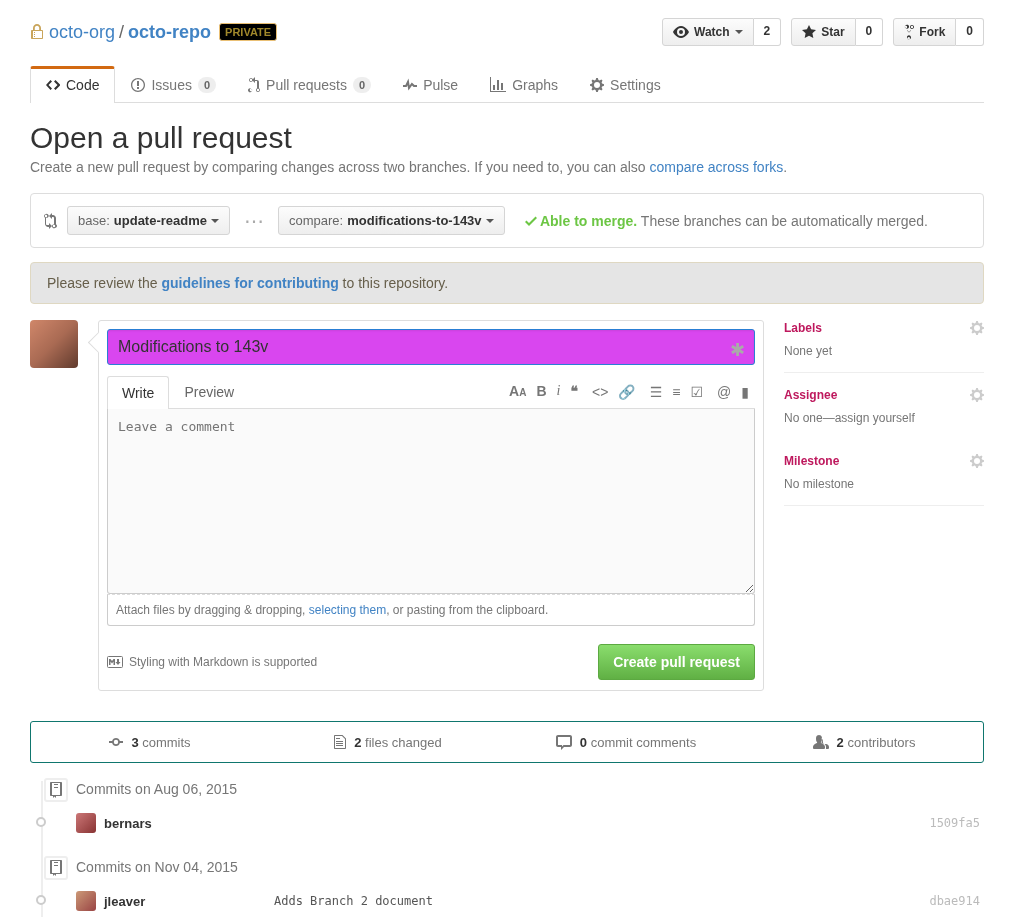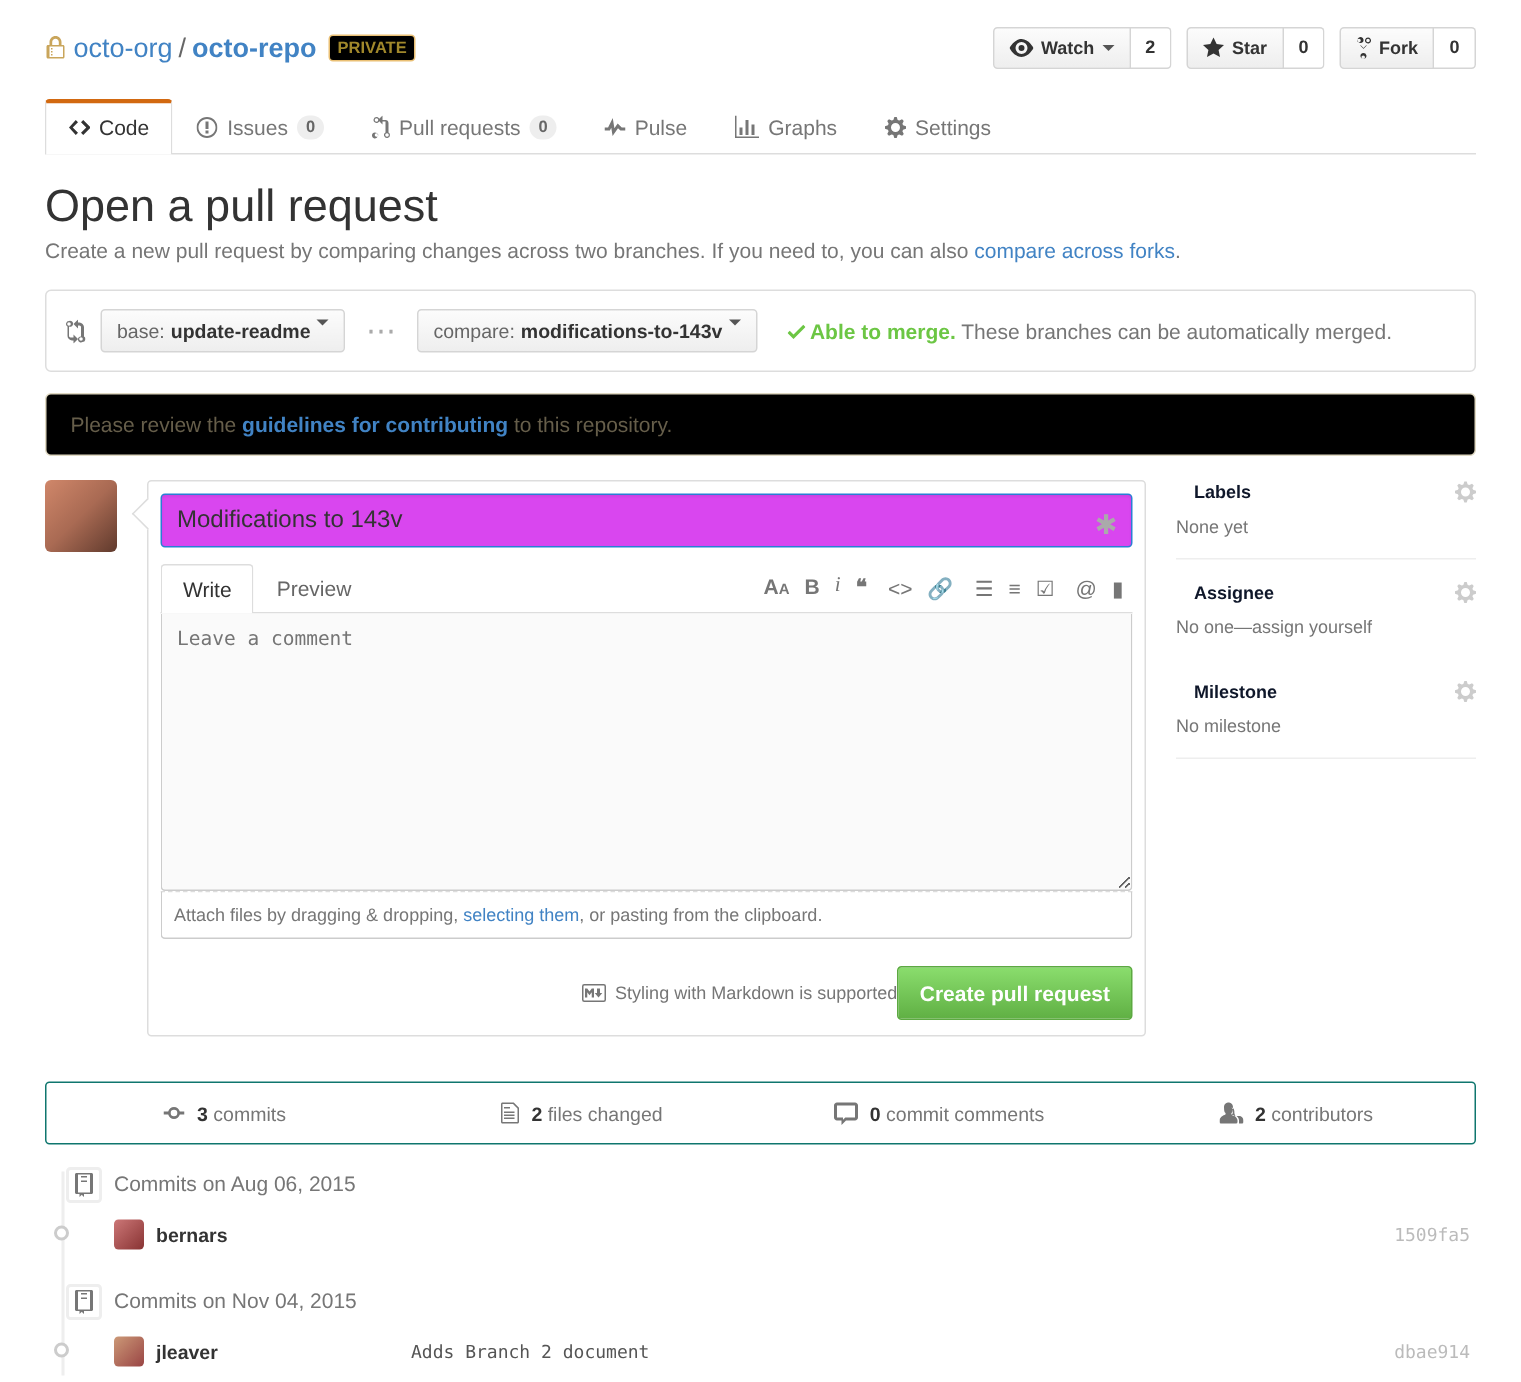--- a/index.html
+++ b/index.html
@@ -29,56 +29,56 @@
   .nav-tabs .tab.active { color: #333; background: #fff; border-color: #ddd; border-top: 3px solid #d26911; border-radius: 3px 3px 0 0; padding-top: 8px; }
   .counter { background: #eee; color: #666; border-radius: 10px; font-size: 11px; font-weight: 700; padding: 2px 6px; }
 
   
   h1.page-title { font-size: 30px; font-weight: 400; margin: 18px 0 4px; }
   .page-sub { font-size: 14px; color: #767676; margin-bottom: 18px; }
   .page-sub a { color: #4183c4; }
 
   
   .compare-bar { display: flex; align-items: center; gap: 10px; border: 1px solid #ddd; border-radius: 4px; padding: 12px; margin-bottom: 14px; }
-  .compare-bar .select { background: linear-gradient(#fcfcfc,#eee); border:1px solid #d5d5d5; border-radius:3px; padding: 6px 10px; font-size:13px; color:#666; display:inline-flex; gap:4px; cursor:pointer; }
+  .compare-bar .select { background: linear-gradient(#fcfcfc,#eee); border:1px solid #d5d5d5; border-radius:3px; padding: 6px 10px; font-size:13px; color:#666; display:inline-flex; align-items:center; gap:4px; cursor:pointer; }
   .compare-bar .select b { color:#333; }
   .ellipsis-dots { color:#aaa; font-size:20px; line-height:0; padding: 0 4px; }
   .merge-status { font-size: 14px; margin-left:10px; color: #767676; }
   .merge-status .ok { color: #6cc644; font-weight: 700; }
 
   
-  .banner { border: 1px solid #dfd8c2; background: #000000; margin-bottom: 16px; border-radius: 4px; padding: 12px 16px; color:#665e4a; font-size:14px; }
+  .banner { border: 1px solid #dfd8c2; background: #e5e5e5; margin-bottom: 16px; border-radius: 4px; padding: 12px 16px; color:#665e4a; font-size:14px; }
   .banner a { color: #4183c4; font-weight:700; }
 
   
   .pr-area { display: flex; gap: 20px; align-items: flex-start; }
   .avatar { width: 48px; height:48px; border-radius:4px; background: linear-gradient(135deg,#d0876a 0%, #a96a53 50%, #603a2d 100%); flex-shrink:0; }
   .pr-form { flex: 1; border: 1px solid #ddd; border-radius: 3px; position: relative; }
   .pr-form::before { content: ""; position: absolute; left: -8px; top: 14px; width: 14px; height: 14px; background: #fff; border-left:1px solid #ddd; border-bottom:1px solid #ddd; transform: rotate(45deg); }
   .pr-form-body { padding: 8px; }
   .title-input { width: 100%; border: 1px solid #2a7fd4; border-radius: 3px; padding: 8px 10px; font-size: 16px; color:#333; background:#d946ef; outline: none; box-shadow: inset 0 1px 2px rgba(0,0,0,.075); }
   .title-wrap { position:relative; }
   .title-wrap .star { position:absolute; right:10px; top:10px; color:#aaa; font-size:18px; }
   .tabnav { display: flex; align-items: center; margin-top: 10px; border-bottom: 1px solid #ddd; }
   .tabnav .wtab { padding: 8px 14px; font-size: 14px; color:#666; cursor:pointer; border:1px solid transparent; border-bottom:none; }
   .tabnav .wtab.active { background:#fff; border-color:#ddd; border-radius:3px 3px 0 0; color:#333; margin-bottom:-1px; }
   .toolbar { margin-left:auto; display:flex; gap:14px; color:#767676; padding-right:6px; align-items:center; }
   .toolbar .grp { display:flex; gap:10px; }
   .toolbar span { cursor:pointer; font-size:14px; }
   .comment-field { width:100%; min-height:185px; border:1px solid #ccc; border-top:none; border-radius:0 0 3px 3px; padding:10px; background:#fafafa; color:#999; font-size:13px; resize:vertical; }
   .attach-hint { border:1px solid #ccc; border-top:1px dashed #ddd; margin-top:-3px; padding:8px; font-size:12px; color:#767676; border-radius:0 0 3px 3px; }
   .attach-hint a { color:#4183c4; }
-  .form-footer { display:flex; align-items:center; justify-content:flex-end; padding: 10px 8px; }
+  .form-footer { display:flex; align-items:center; justify-content:space-between; padding: 10px 8px; }
   .md-hint { font-size:12px; color:#767676; display:flex; align-items:center; gap:6px; }
   .btn-primary { background: linear-gradient(#8add6d,#60b044); color:#fff; border:1px solid #5ca941; border-radius:3px; font-weight:700; font-size:14px; padding: 9px 14px; cursor:pointer; }
 
   
   .sidebar { width: 200px; flex-shrink:0; }
   .side-sec { padding-bottom:14px; border-bottom:1px solid #eee; margin-bottom:14px; }
-  .side-sec h4 { font-size:12px; font-weight:700; color:#0f172a; display:flex; justify-content:space-between; align-items:center; margin-bottom:8px;margin-left:12px; }
+  .side-sec h4 { font-size:12px; font-weight:700; color:#be185d; display:flex; justify-content:space-between; align-items:center; margin-bottom:8px; }
   .side-sec .gear-ic { color:#ccc; cursor:pointer; }
   .side-sec .val { font-size:12px; color:#767676; }
 
   
   .stats-bar { display:flex; border:1px solid #0f766e; border-radius:3px; margin-top:30px; }
   .stat { flex:1; text-align:center; padding:12px; font-size:13px; color:#767676; display:flex; justify-content:center; align-items:center; gap:8px; }
   .stat b { color:#333; }
 
   
   .commit-group { margin-top:18px; }

